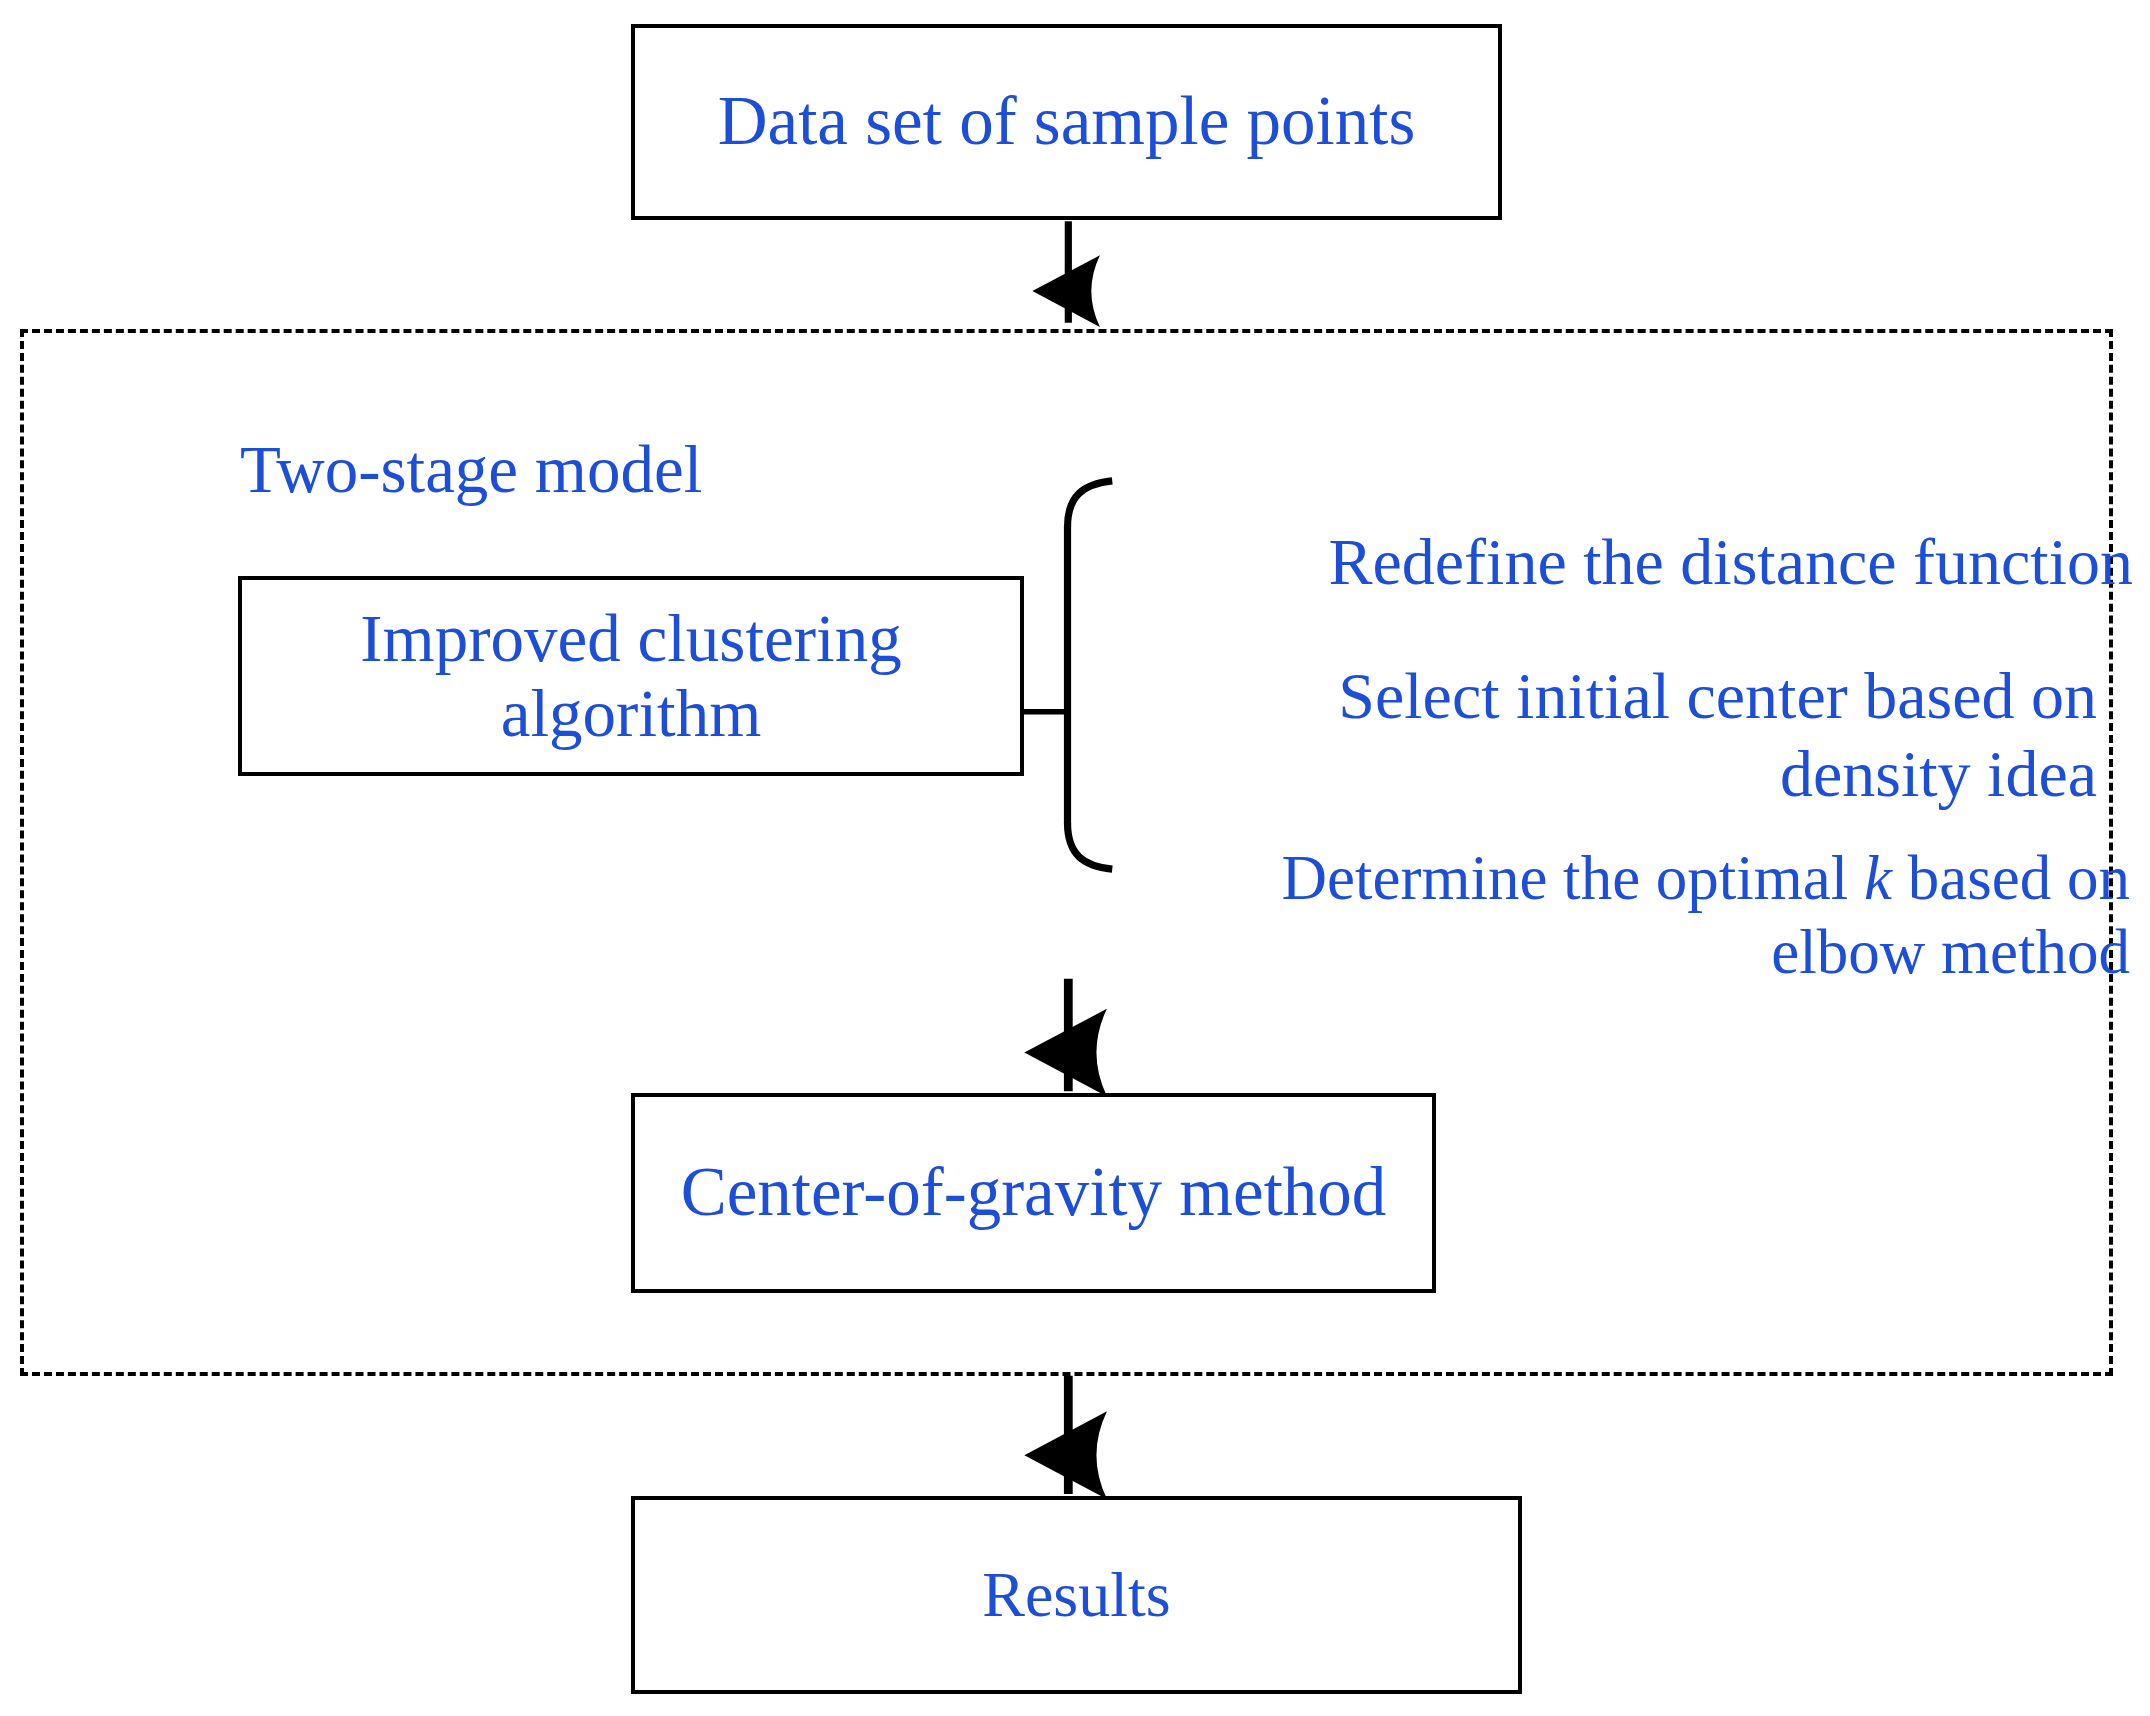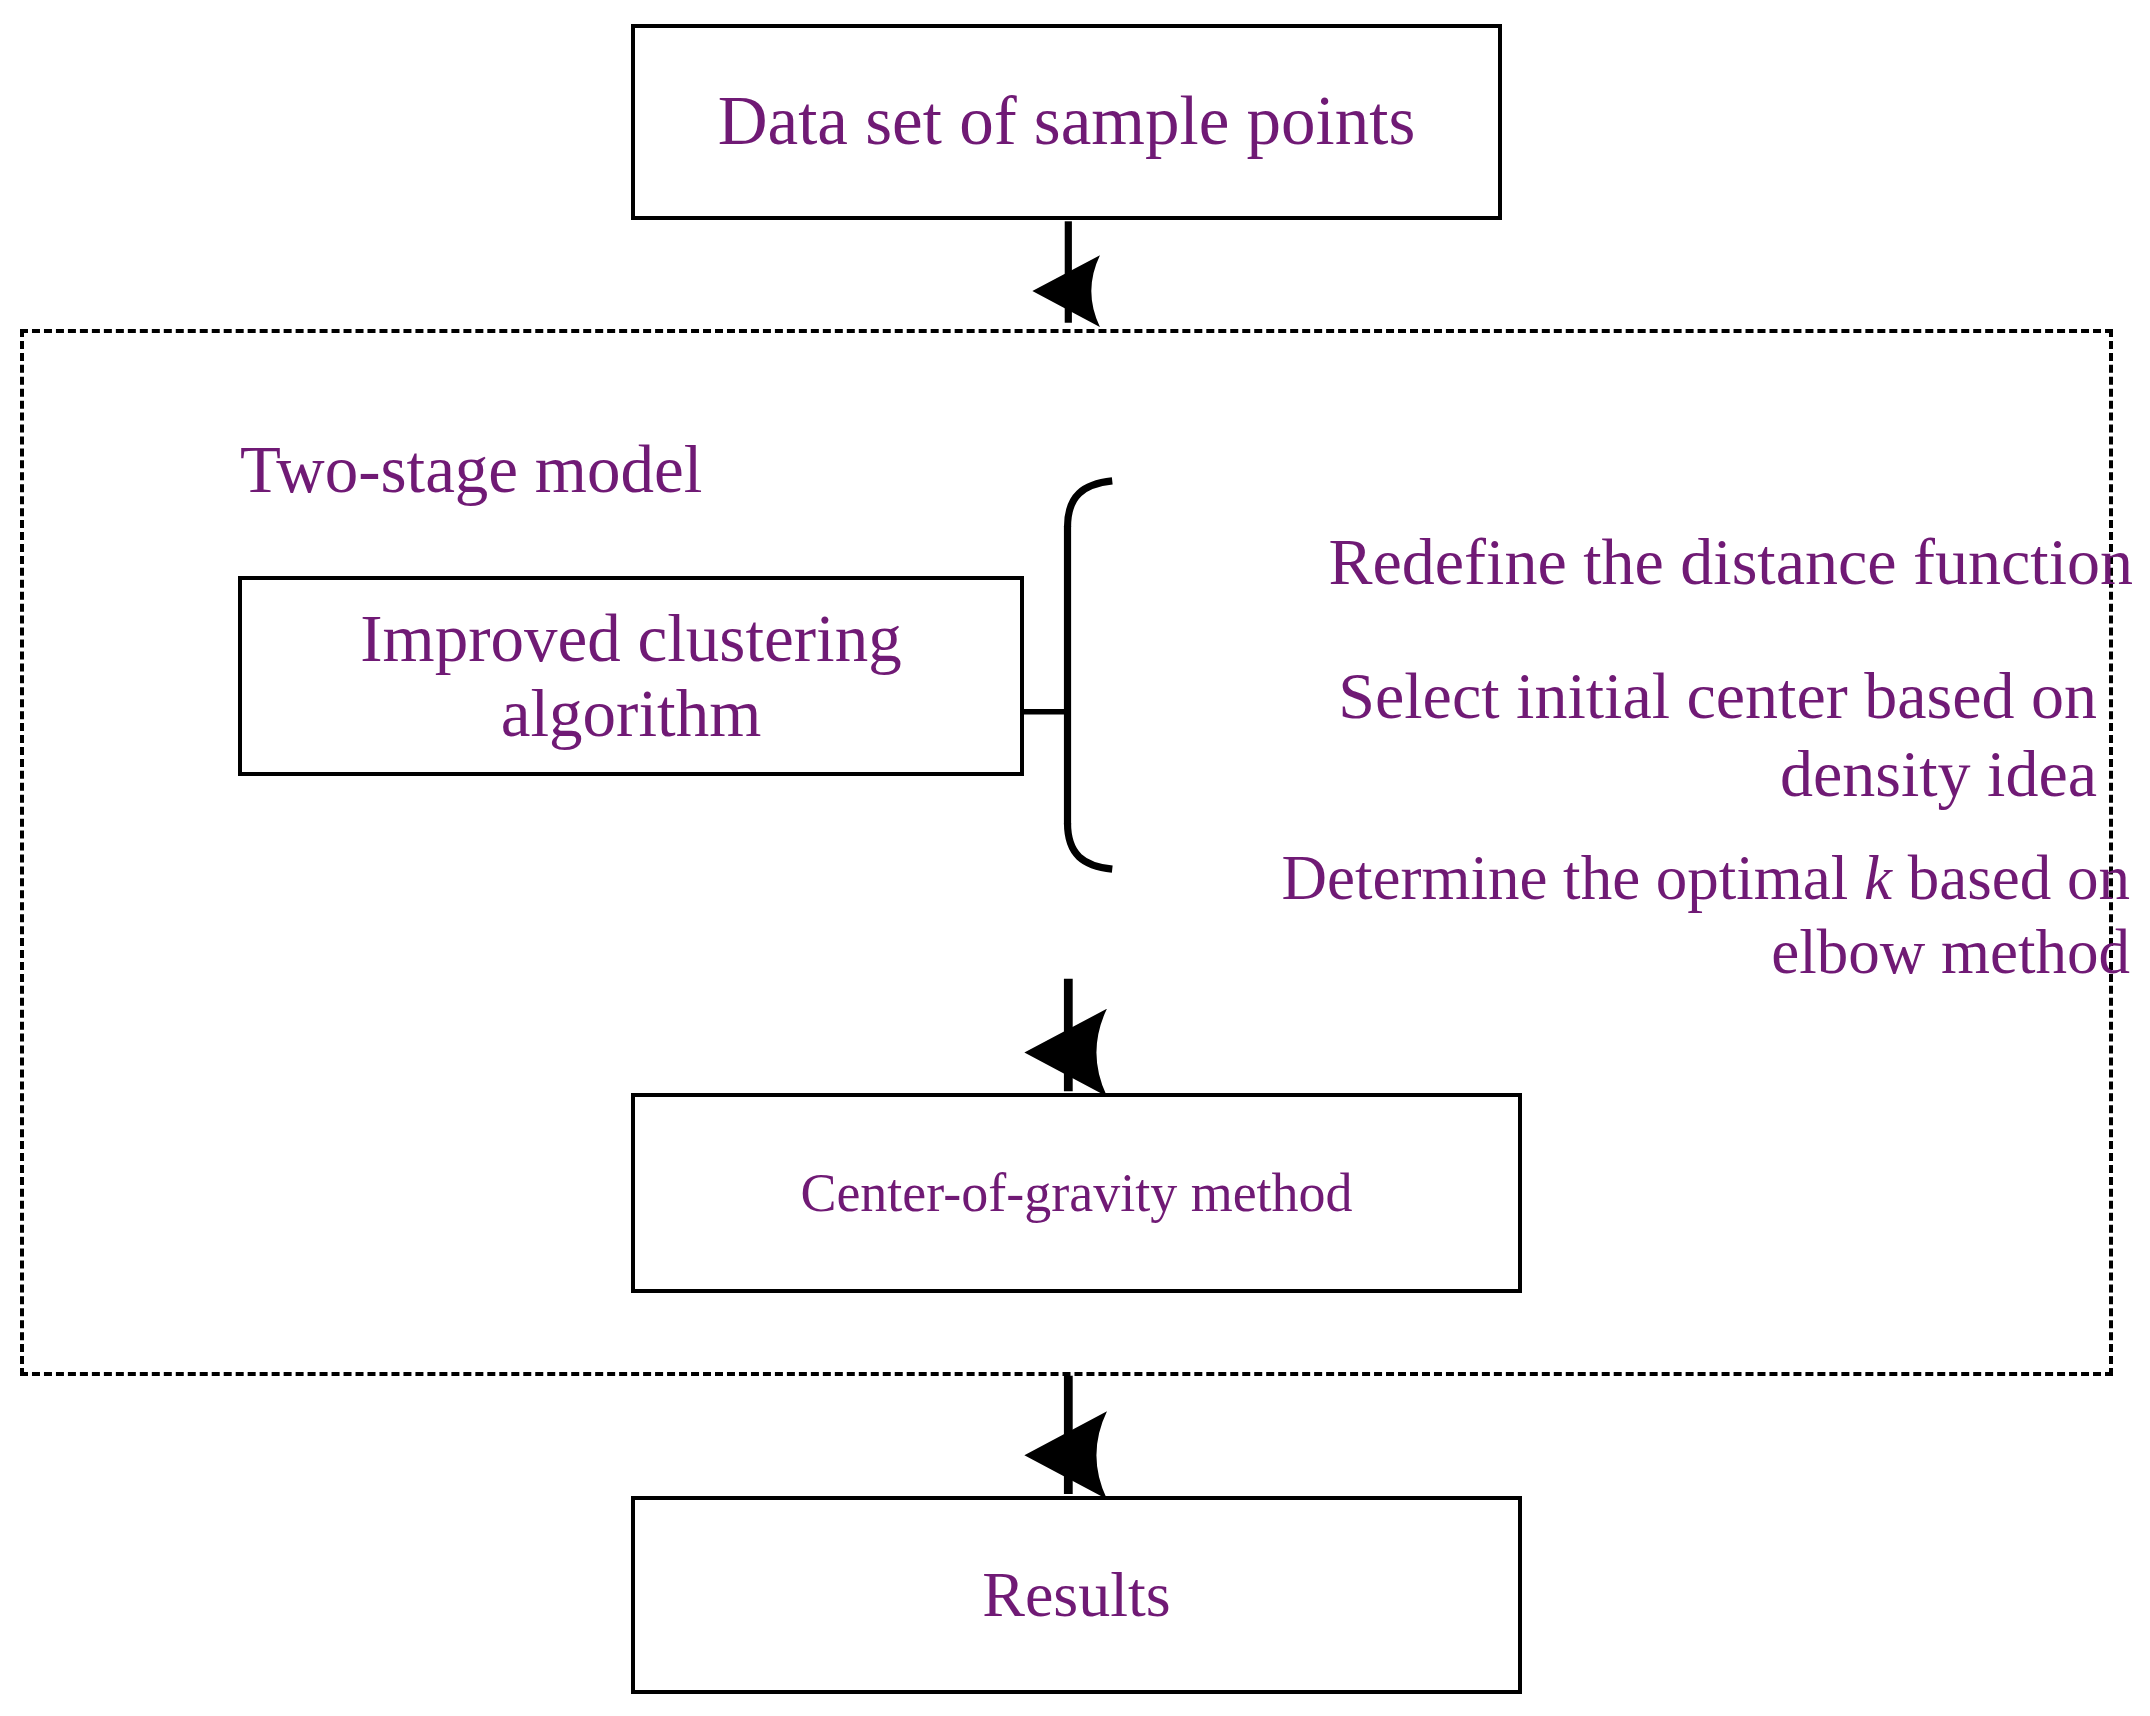--- a/index.html
+++ b/index.html
@@ -6,21 +6,21 @@
     margin: 0;
     padding: 0;
     background: #ffffff;
   }
   #canvas {
     position: relative;
     width: 2151px;
     height: 1716px;
     background: #ffffff;
     font-family: "Liberation Serif", "DejaVu Serif", serif;
-    color: #701a75;
+    color: #1d4ed8;
     overflow: hidden;
   }
 
   .node-box {
     position: absolute;
     box-sizing: border-box;
     border: 4px solid #000000;
     background: #ffffff;
     display: flex;
     align-items: center;
@@ -42,22 +42,22 @@
   }
 
   #box-cluster {
     left: 238px;  top: 576px;
     width: 786px; height: 200px;
     font-size: 67px;
   }
 
   #box-cog {
     left: 631px;  top: 1093px;
-    width: 891px; height: 200px;
-    font-size: 54px;
+    width: 805px; height: 200px;
+    font-size: 69px;
   }
 
   #box-results {
     left: 631px;  top: 1496px;
     width: 891px; height: 198px;
     font-size: 64px;
   }
 
   
   #dashed-frame {

